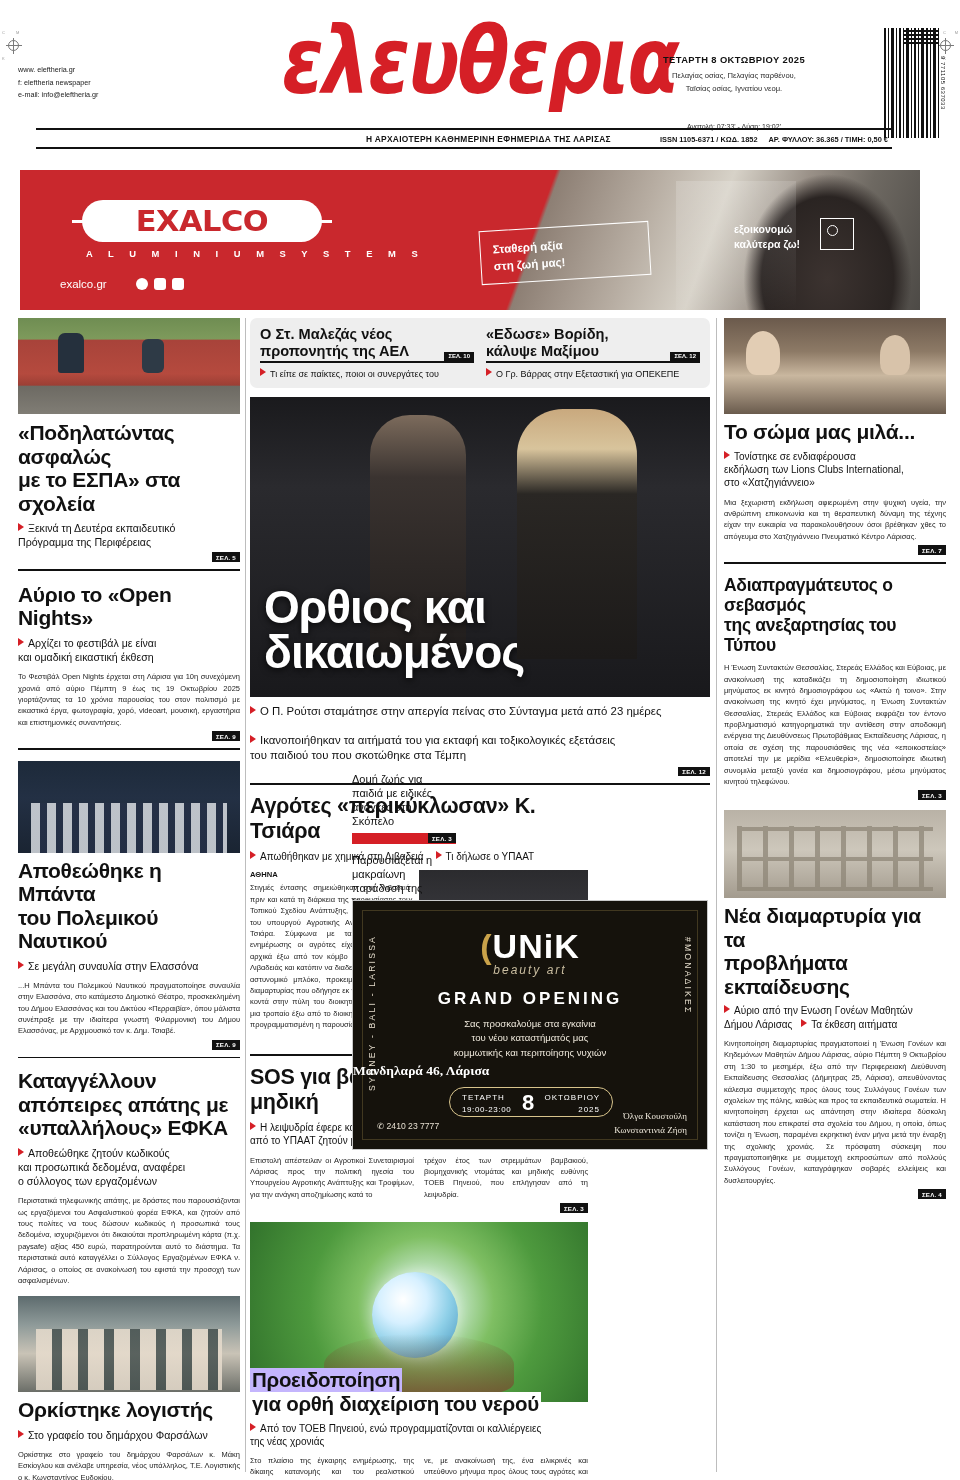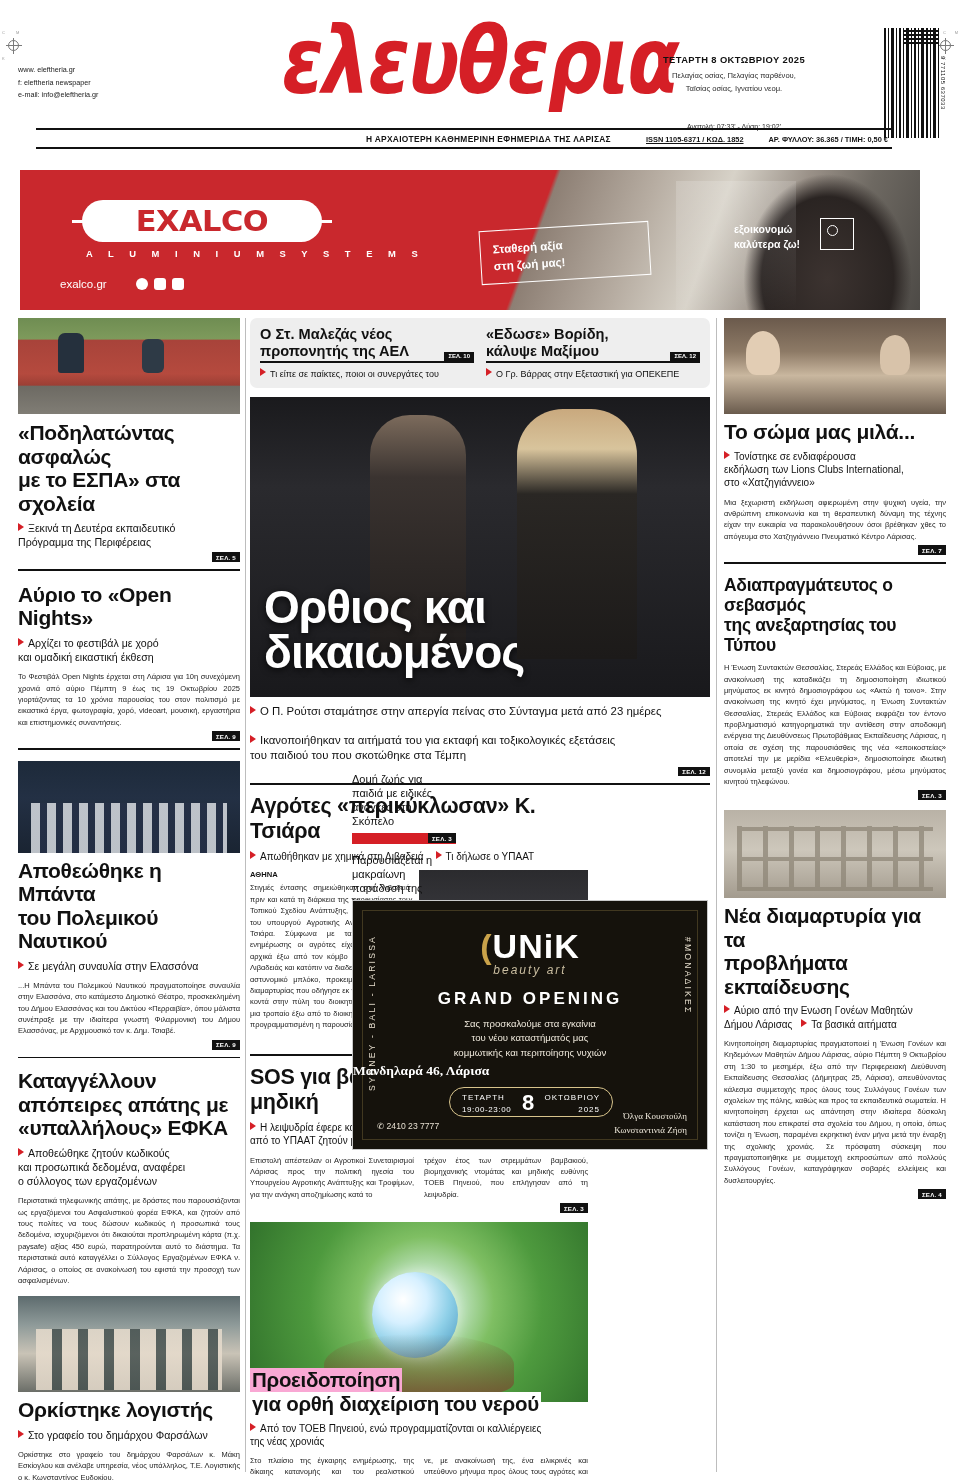--- a/index.html
+++ b/index.html
@@ -43,21 +43,21 @@
   .barcode-num { position:absolute; right:-6px; top:28px; font-size:6px;
                  writing-mode: vertical-rl; letter-spacing:.5px; color:#111; }
   .barcode-top { position:absolute; right:22px; top:30px; width:34px; height:16px; }
   .barcode-top i { position:absolute; left:0; right:0; background:#111; height:1.5px; }
 
   .rule-top { position:absolute; left:36px; right:68px; top:128px; height:2.4px; background:#111; }
   .rule-bot { position:absolute; left:36px; right:68px; top:147px; height:2.4px; background:#111; }
   .tagline-row { position:absolute; left:36px; right:68px; top:131px; height:16px;
                  display:flex; align-items:center; }
   .tagline { position:absolute; left:330px; font-size:8.4px; font-weight:700; letter-spacing:.3px; }
-  .issn { position:absolute; left:610px; font-size:7.4px; font-weight:700;text-decoration:underline; }
+  .issn { position:absolute; left:624px; font-size:7.4px; font-weight:700; }
   .issue { position:absolute; right:4px; font-size:7.4px; font-weight:700; }
 
   
   .exalco { position:absolute; left:20px; top:170px; width:900px; height:140px;
             background:#c9282d; overflow:hidden; }
   .exalco-photo { position:absolute; right:0; top:0; width:420px; height:140px;
     background:
       radial-gradient(ellipse 120px 150px at 78% 78%, #3c3330 0%, #2a2422 55%, rgba(0,0,0,0) 70%),
       linear-gradient(110deg, #c9282d 0%, #c9282d 12%, #8d7f74 13%, #b7ada2 34%, #d7d2c8 50%, #9a9188 66%, #6e6962 80%, #4d4a46 100%);
   }
@@ -342,21 +342,21 @@
         <div class="sel-row">
           <span class="sel">ΣΕΛ. 5</span>
         </div>
         <div class="hr"></div>
       </div>
 
       <div style="margin-top:12px">
         <div class="hl h-lg">Αύριο το «Open Nights»</div>
         <div class="bullets">
           <div class="bl">
-            <span class="tri"></span><span>Αρχίζει το φεστιβάλ με χορό</span>
+            <span class="tri"></span><span>Αρχίζει το φεστιβάλ με είναι</span>
           </div>
           <div class="bl">και ομαδική εικαστική έκθεση</div>
         </div>
         <div class="body">Το Φεστιβάλ Open Nights έρχεται στη Λάρισα για 10η συνεχόμενη χρονιά από αύριο Πέμπτη 9 έως τις 19 Οκτωβρίου 2025 γιορτάζοντας τα 10 χρόνια παρουσίας του στον πολιτισμό με εικαστικά έργα, φωτογραφία, χορό, videoart, μουσική, εργαστήρια και επιστημονικές συναντήσεις.</div>
         <div class="sel-row">
           <span class="sel">ΣΕΛ. 9</span>
         </div>
         <div class="hr"></div>
       </div>
 
@@ -501,21 +501,21 @@
           <div class="body" style="flex:1;margin-top:0">τρέχον έτος των στρεμμάτων βαμβακιού, βιομηχανικής ντομάτας και μηδικής ευθύνης ΤΟΕΒ Πηνειού, που επλήγησαν από τη λειψυδρία.</div>
         </div>
         <div class="sel-row">
           <span class="sel">ΣΕΛ. 3</span>
         </div>
       </div>
 
       <div style="margin-top:9px; width:338px">
         <div class="ph ph-water"></div>
         <div class="hl" style="font-size:20.5px; margin-top:-34px; position:relative; background:rgba(255,255,255,.0)">
-          <div style="background:#f9a8d4; display:inline-block; padding:0 2px">Προειδοποίηση</div>
+          <div style="background:#c4b5fd; display:inline-block; padding:0 2px">Προειδοποίηση</div>
           <div style="background:#fff; display:inline-block; padding:0 2px">για ορθή διαχείριση του νερού</div>
         </div>
         <div class="bullets">
           <div class="bl" style="font-size:10px">
             <span class="tri"></span><span>Από τον ΤΟΕΒ Πηνειού, ενώ προγραμματίζονται οι καλλιέργειες</span>
           </div>
           <div class="bl" style="font-size:10px">της νέας χρονιάς</div>
         </div>
         <div style="display:flex; gap:10px; margin-top:6px">
           <div class="body" style="flex:1;margin-top:0">Στο πλαίσιο της έγκαιρης ενημέρωσης, της δίκαιης κατανομής και του ρεαλιστικού προγραμματισμού για τις καλλιέργειες της νέας αγροτικής περιόδου, ο ΤΟΕΒ Πηνειού προχώρησε σε σαφή προειδοποίηση ότι το νερό δεν είναι απεριόριστο, η διοίκηση του ΤΟΕΒ Πηνειού απεύθυ-</div>
@@ -587,21 +587,21 @@
         <div class="hl h-lg" style="margin-top:6px">
           <div>Νέα διαμαρτυρία για τα</div>
           <div>προβλήματα εκπαίδευσης</div>
         </div>
         <div class="bullets">
           <div class="bl" style="font-size:10px">
             <span class="tri"></span><span>Αύριο από την Ενωση Γονέων Μαθητών</span>
           </div>
           <div class="bl" style="font-size:10px">
             <span>Δήμου Λάρισας</span>
-            <span class="tri" style="margin-left:6px"></span><span>Τα βασικά αιτήματα</span>
+            <span class="tri" style="margin-left:6px"></span><span>Τα έκθεση αιτήματα</span>
           </div>
         </div>
         <div class="body">Κινητοποίηση διαμαρτυρίας πραγματοποιεί η Ένωση Γονέων και Κηδεμόνων Μαθητών Δήμου Λάρισας, αύριο Πέμπτη 9 Οκτωβρίου στη 1:30 το μεσημέρι, έξω από την Περιφερειακή Διεύθυνση Εκπαίδευσης Θεσσαλίας (Δήμητρας 25, Λάρισα), απευθύνοντας κάλεσμα συμμετοχής προς όλους τους Συλλόγους Γονέων των σχολείων της πόλης, καθώς και προς τα εκπαιδευτικά σωματεία. Η κινητοποίηση έρχεται ως απάντηση στην ιδιαίτερα δύσκολη κατάσταση που επικρατεί στα σχολεία του Δήμου, η οποία, όπως τονίζει η Ένωση, παραμένει εκρηκτική έναν μήνα μετά την έναρξη της σχολικής χρονιάς. Σε πρόσφατη σύσκεψη που πραγματοποιήθηκε με συμμετοχή εκπροσώπων από πολλούς Συλλόγους Γονέων, καταγράφηκαν σοβαρές ελλείψεις και δυσλειτουργίες.</div>
         <div class="sel-row">
           <span class="sel">ΣΕΛ. 4</span>
         </div>
       </div>
     </div>
 
   </div>

